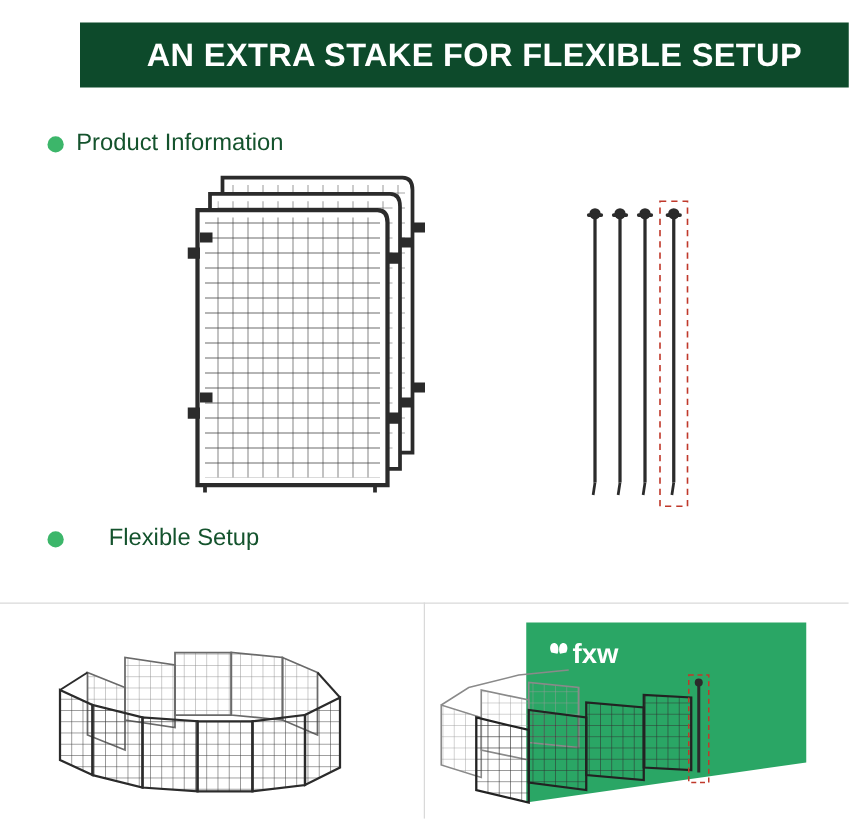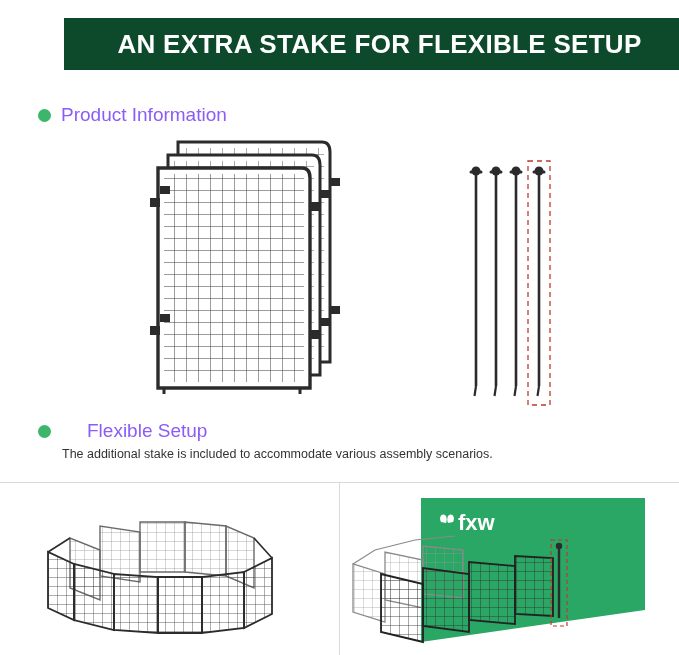--- a/index.html
+++ b/index.html
@@ -52,21 +52,21 @@
   }
   .bullet-dot {
     width: 13px;
     height: 13px;
     border-radius: 50%;
     background: #3cb66a;
     flex: none;
   }
   .heading-text {
     font-size: 19px;
-    color: #8b5cf6;
+    color: #14532d;
     font-family: "Liberation Sans", sans-serif;
   }
   .sub-note {
     position: absolute;
     font-size: 12.5px;
     color: #333333;
     font-family: "Liberation Sans", sans-serif;
   }
 
   .divider {
@@ -166,21 +166,20 @@
       <path d="M79 16 L79 228" stroke="#2b2b2b" stroke-width="2.6"></path>
       <path d="M79 228 L77.5 238" stroke="#2b2b2b" stroke-width="2.2"></path>
       <rect x="68" y="3" width="22" height="244" fill="none" stroke="#c0392b" stroke-width="1.3" stroke-dasharray="5 4"></rect>
     </g>
   </svg>
 
   <div class="section-heading" style="left:38px; top:420px;gap:36px;">
     <span class="bullet-dot"></span>
     <span class="heading-text">Flexible Setup</span>
   </div>
-  <div class="sub-note" style="left:62px; top:447px;">The additional stake is included to accommodate various assembly scenarios.</div>
 
   <div class="divider" style="top:482px;"></div>
 
   <div style="position:absolute; left:339px; top:482px; width:1px; height:173px; background:#d9d9d9;"></div>
 
   <svg class="art" style="left:30px; top:496px;" width="290" height="145" viewBox="0 0 290 145">
     <defs>
       <pattern id="mesh3" width="9" height="9" patternUnits="userSpaceOnUse">
         <path d="M9 0 H0 V9" fill="none" stroke="#8a8a8a" stroke-width="0.7"></path>
       </pattern>

